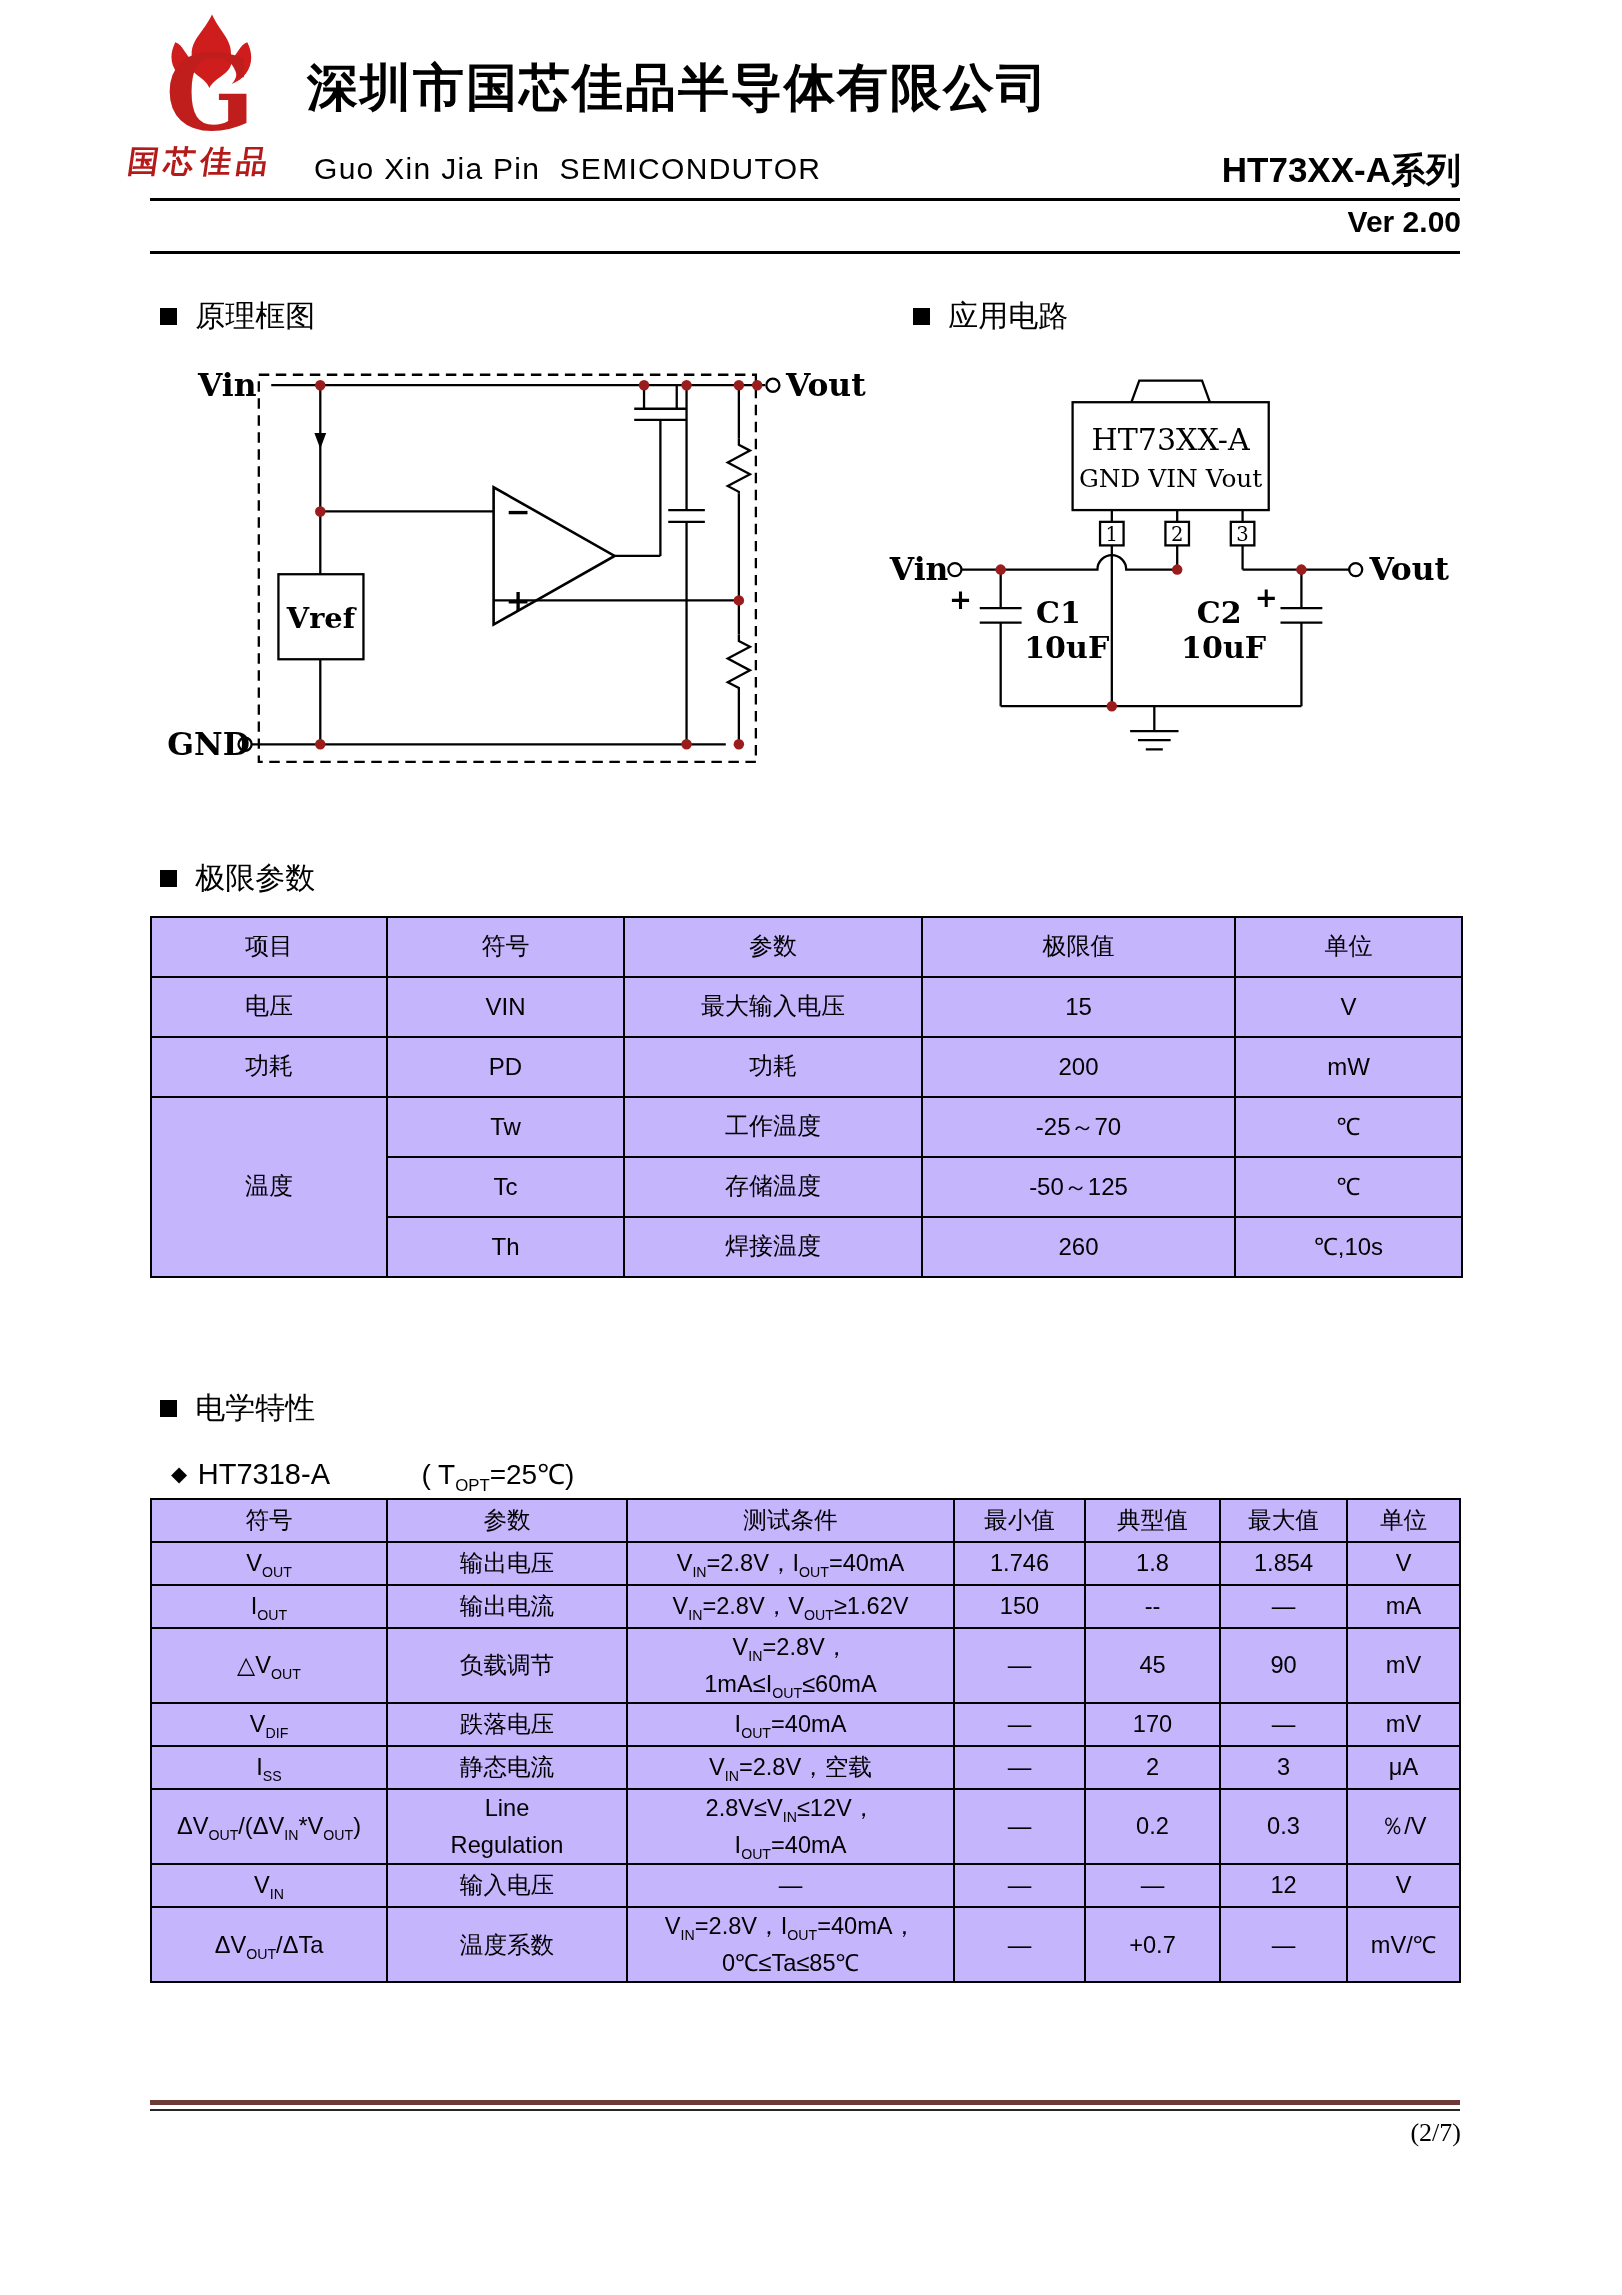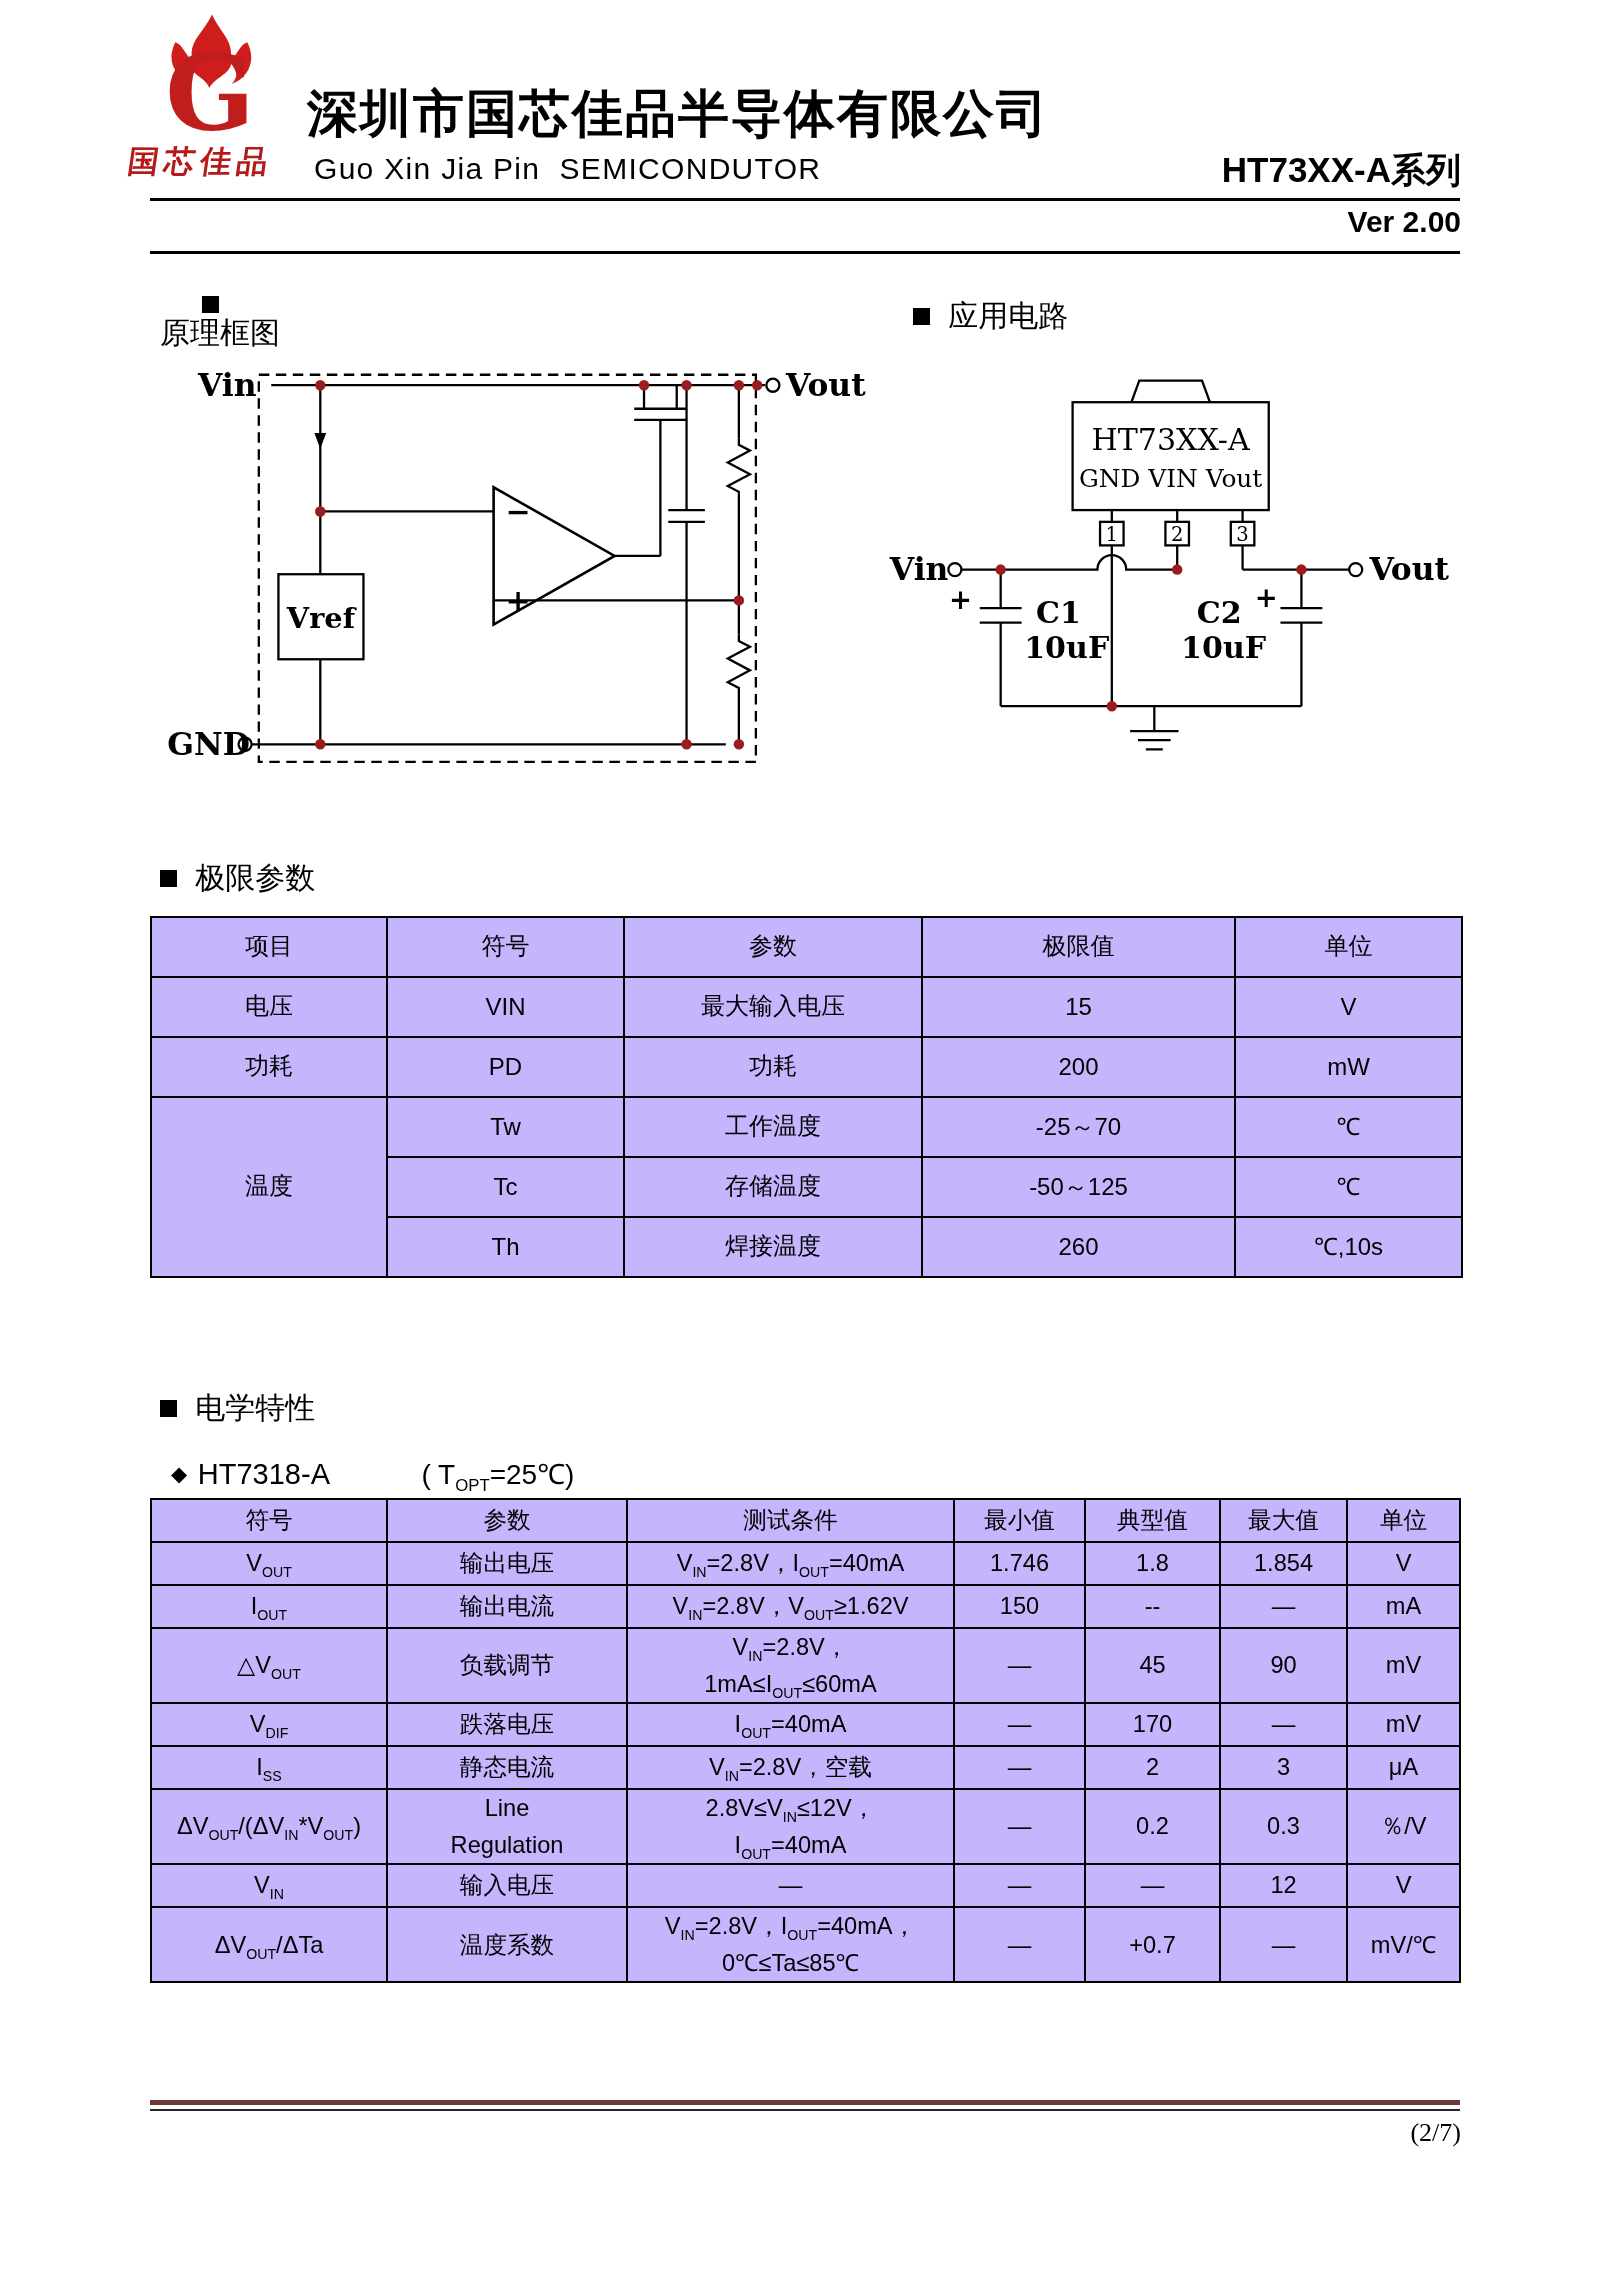--- a/index.html
+++ b/index.html
@@ -1,21 +1,21 @@
 <!DOCTYPE html>
 <html style="font-size:10.5px"><head>
 <meta charset="utf-8">
 <style>
   html,body{margin:0;padding:0;background:#888;}
   .page{position:relative;width:1622px;height:2295px;background:#ffffff;font-family:"Liberation Sans",sans-serif;color:#000;overflow:hidden;}
 
   
   .logo{position:absolute;left:128px;top:11.8px;width:177px;}
   .logo-text{color:#b51a1a;font-size:31px;font-weight:bold;font-family:"Liberation Serif",serif;letter-spacing:5.2px;transform:skewX(-8deg);margin-top:-3.9px;}
-  .company-cn{position:absolute;left:307px;top:80px;font-size:51px;font-weight:bold;letter-spacing:2px;font-family:"Liberation Sans",sans-serif;}
+  .company-cn{position:absolute;left:307px;top:54px;font-size:51px;font-weight:bold;letter-spacing:2px;font-family:"Liberation Sans",sans-serif;}
   .company-en{position:absolute;left:314px;top:152px;font-size:30px;letter-spacing:1.3px;white-space:pre;font-family:"Liberation Sans",sans-serif;}
   .series-line{position:absolute;left:1112px;top:147px;width:349px;text-align:right;font-size:35px;font-weight:bold;}
   .series-suffix{font-family:"Liberation Serif",serif;}
   .rule1{position:absolute;left:150px;top:198px;width:1310px;height:2.6px;background:#000;}
   .version{position:absolute;left:1263px;top:205px;width:198px;text-align:right;font-size:30px;font-weight:bold;}
   .rule2{position:absolute;left:150px;top:251px;width:1310px;height:3.3px;background:#000;}
 
   
   .section-title{position:absolute;font-size:30px;font-family:"Liberation Serif",serif;display:flex;align-items:center;}
   .sq{width:17px;height:17px;background:#000;display:inline-block;margin-right:18.3px;flex:0 0 auto;}
@@ -61,21 +61,21 @@
 
   <div class="company-cn">深圳市国芯佳品半导体有限公司</div>
   <div class="company-en">Guo Xin Jia Pin  SEMICONDUTOR</div>
   <div class="series-line">
     <span>HT73XX-A</span><span class="series-suffix">系列</span>
   </div>
   <div class="rule1"></div>
   <div class="version">Ver 2.00</div>
   <div class="rule2"></div>
 
-  <div class="section-title" style="left:160px;top:296px;flex-direction:column;">
+  <div class="section-title" style="left:160px;top:296px;">
     <span class="sq"></span>
     <span>原理框图</span>
   </div>
   <div class="section-title" style="left:913px;top:296px;">
     <span class="sq"></span>
     <span>应用电路</span>
   </div>
 
   <svg class="diag" style="left:111px;top:353px;" width="811" height="432" viewBox="0 0 1240 660">
     <g stroke="#000" stroke-width="3.5" fill="none">

